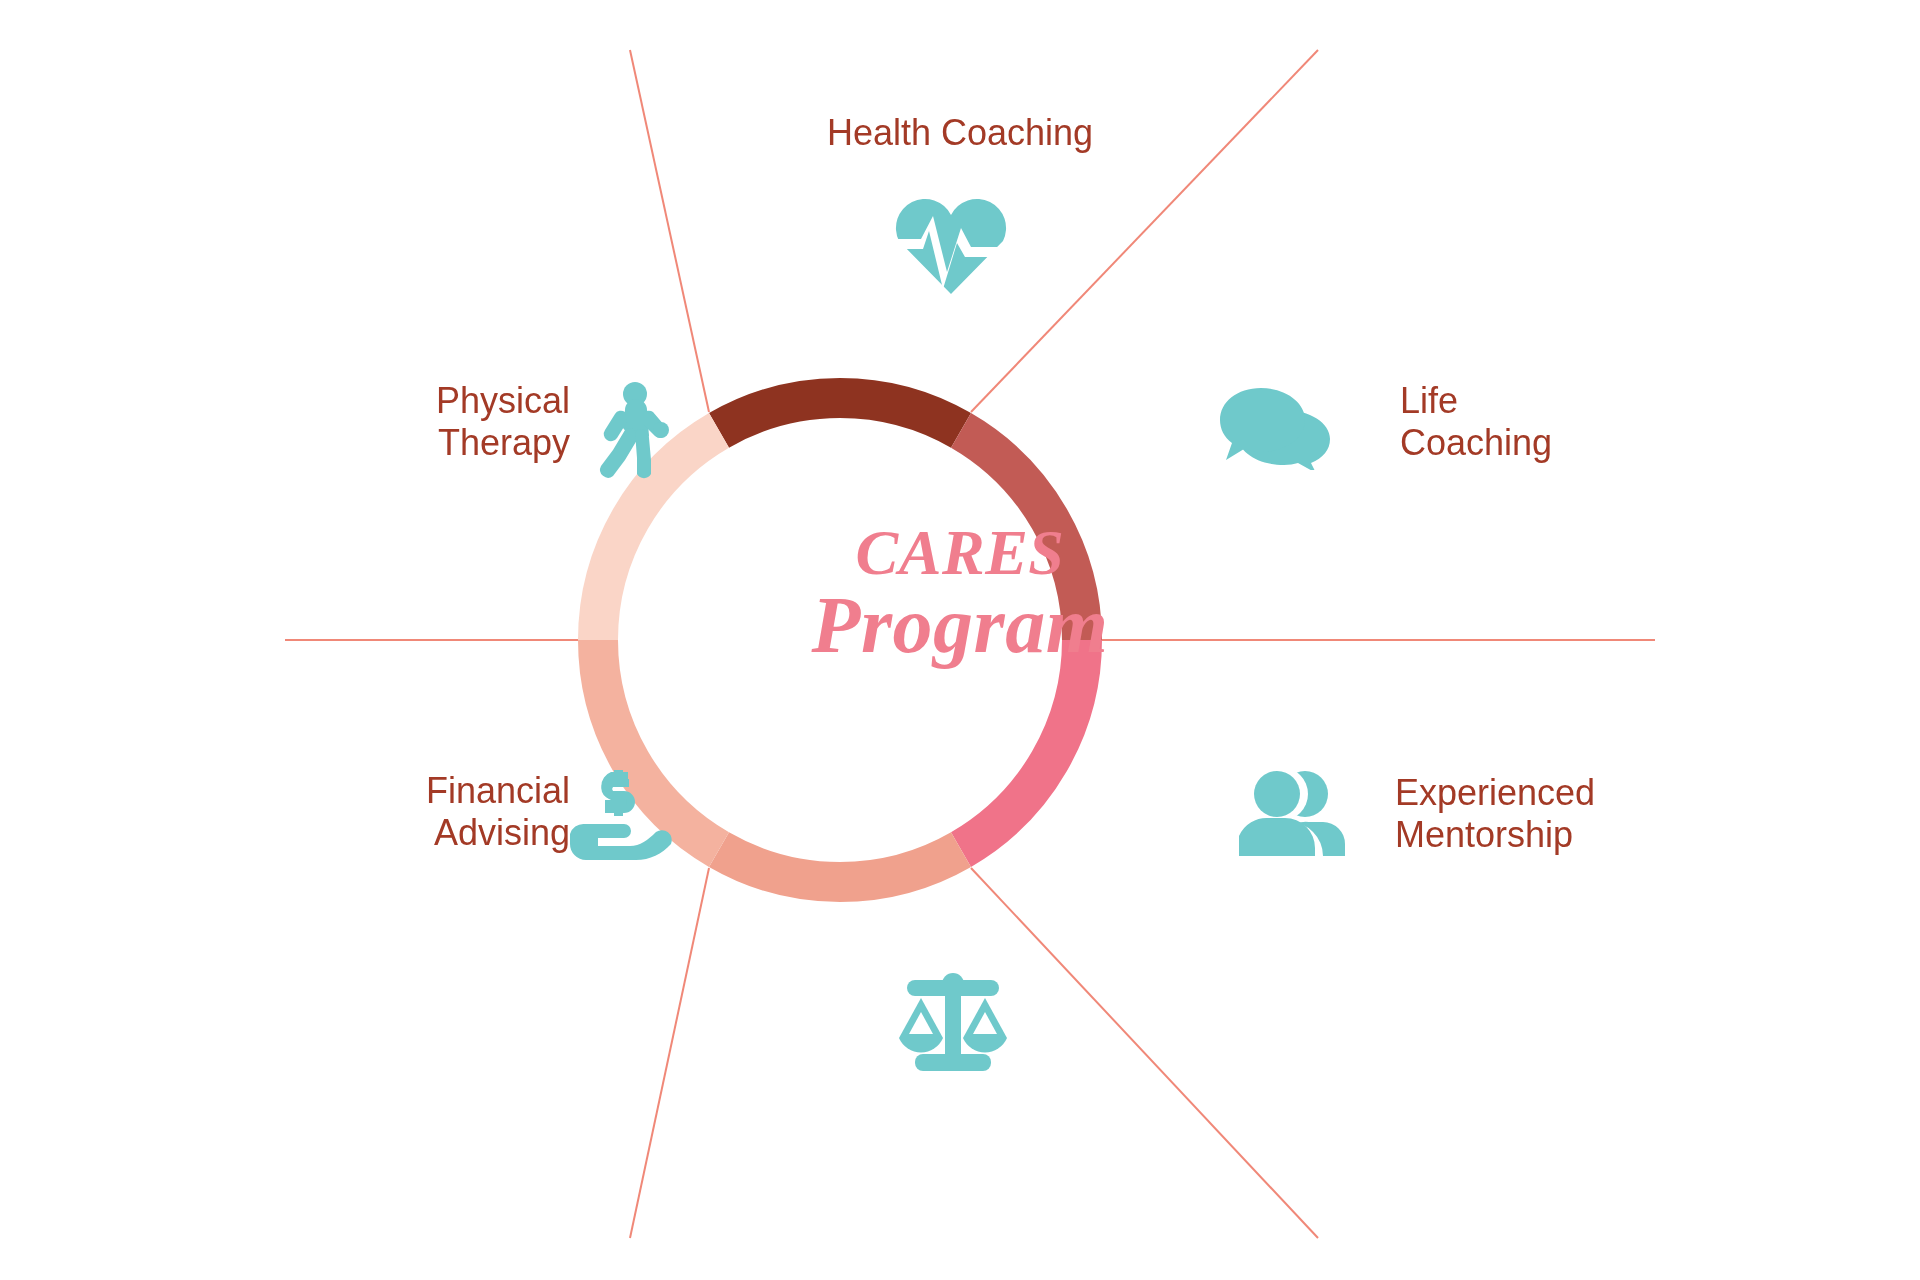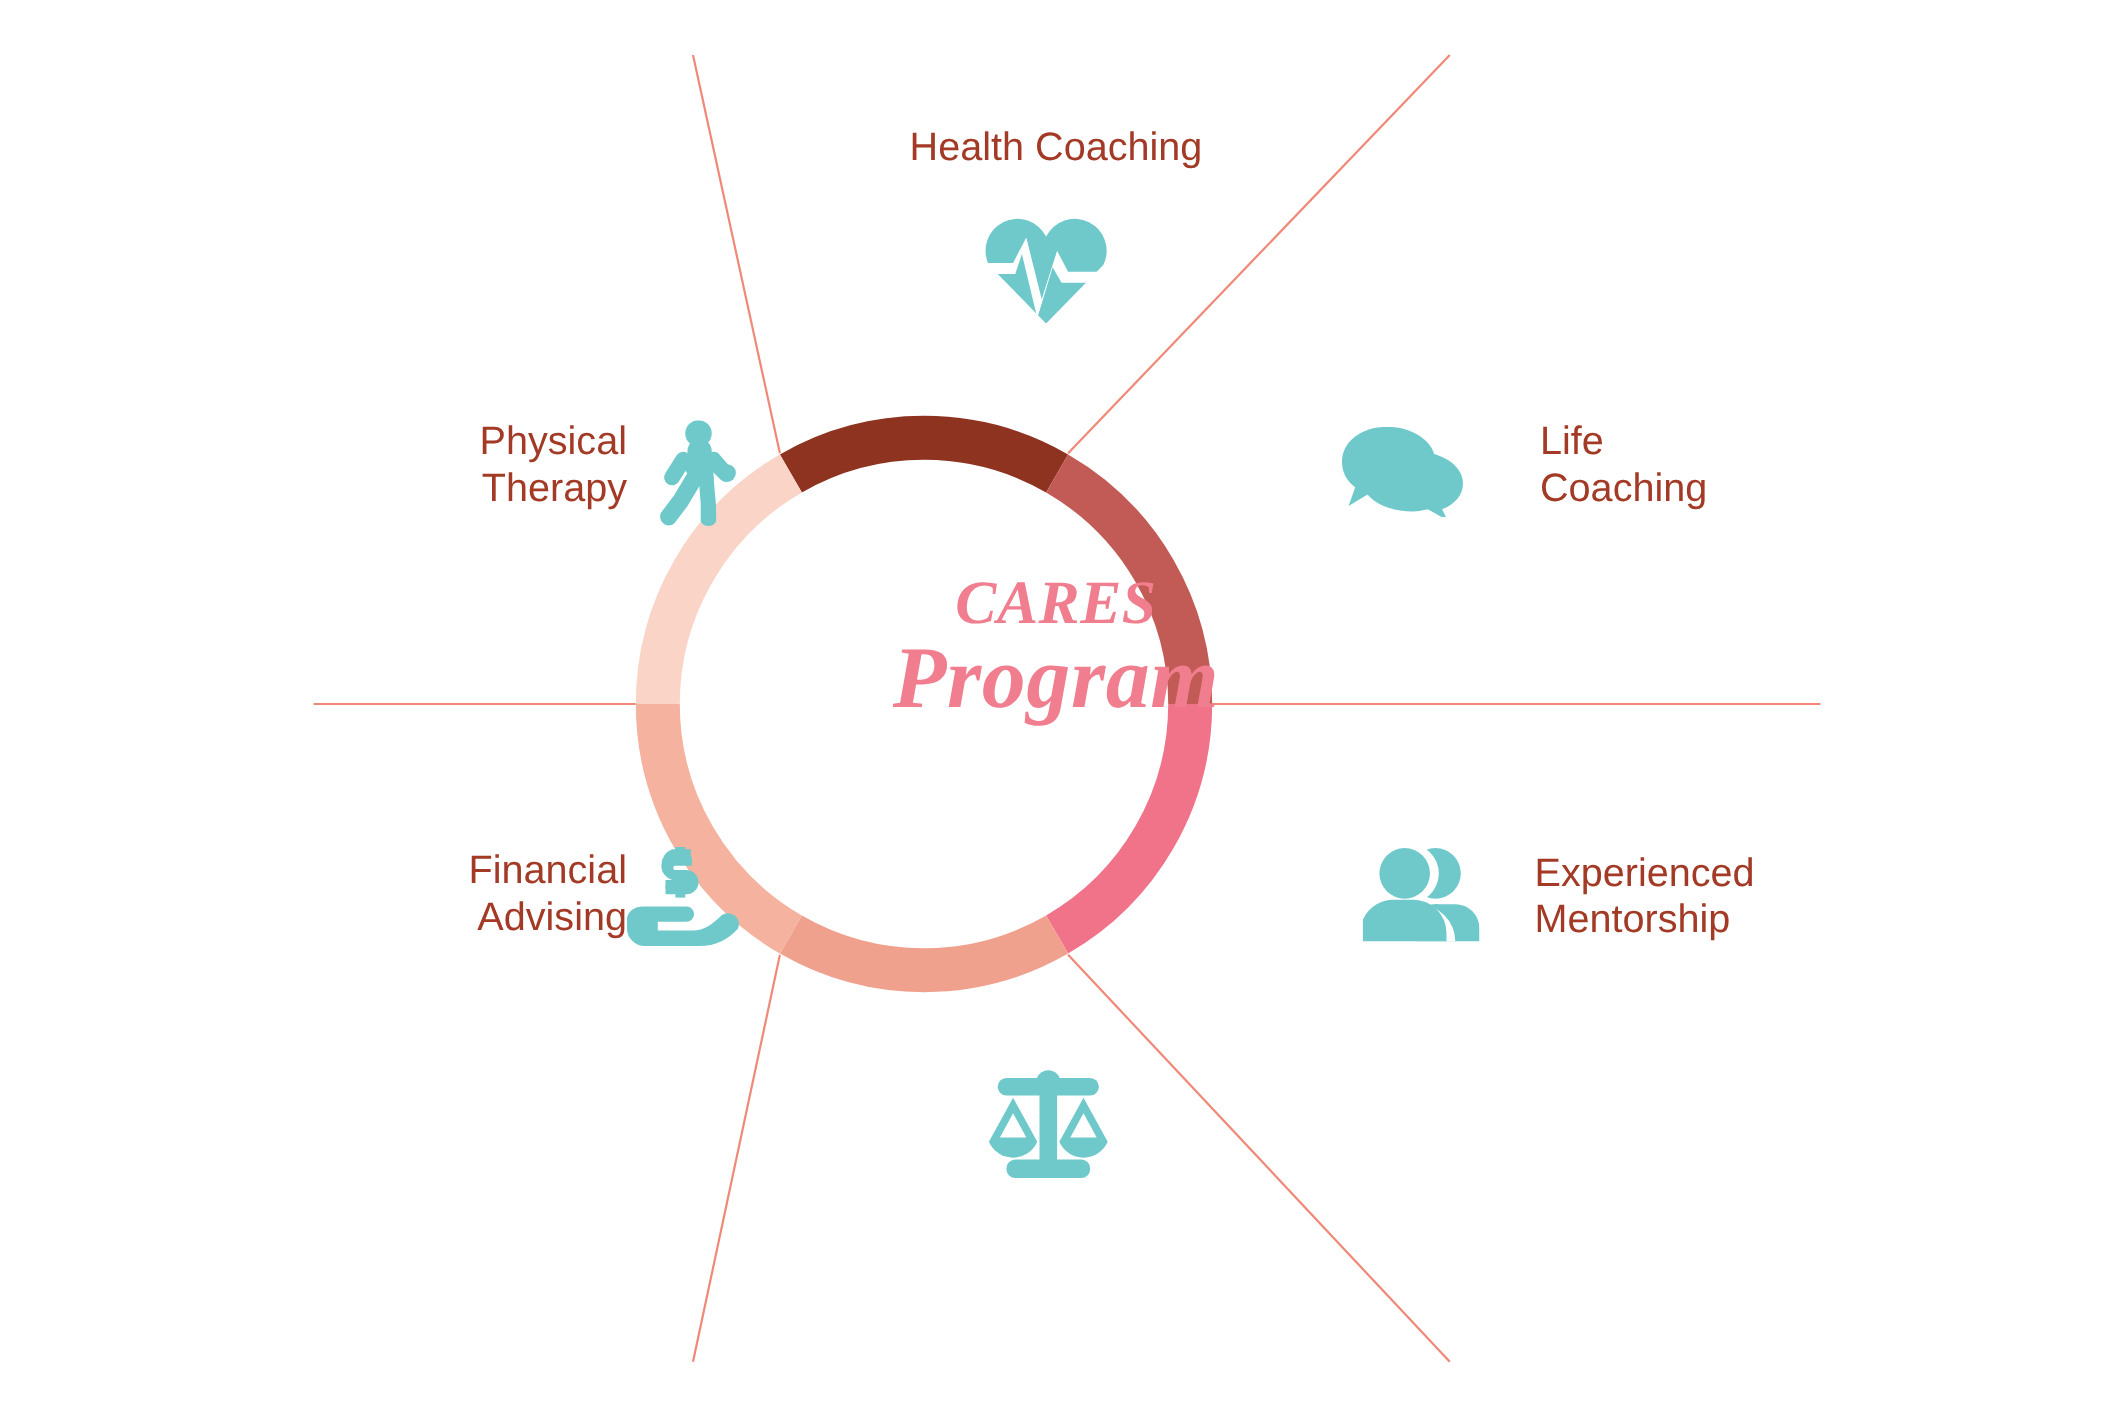--- a/index.html
+++ b/index.html
@@ -35,21 +35,21 @@
     top: 520px;
     width: 500px;
     text-align: center;
     font-family: "Liberation Serif", "DejaVu Serif", serif;
     font-style: italic;
     font-weight: bold;
     color: #F07E8E;
     line-height: 1.02;
     letter-spacing: 0.5px;
   }
-  .center-line1 { font-size: 56px; display: block; }
+  .center-line1 { font-size: 64px; display: block; }
   .center-line2 { font-size: 80px; display: block; }
 
   
   .label {
     position: absolute;
     font-family: "Liberation Sans", "DejaVu Sans", sans-serif;
     font-size: 36px;
     font-weight: 400;
     color: #A33A26;
     line-height: 1.16;

